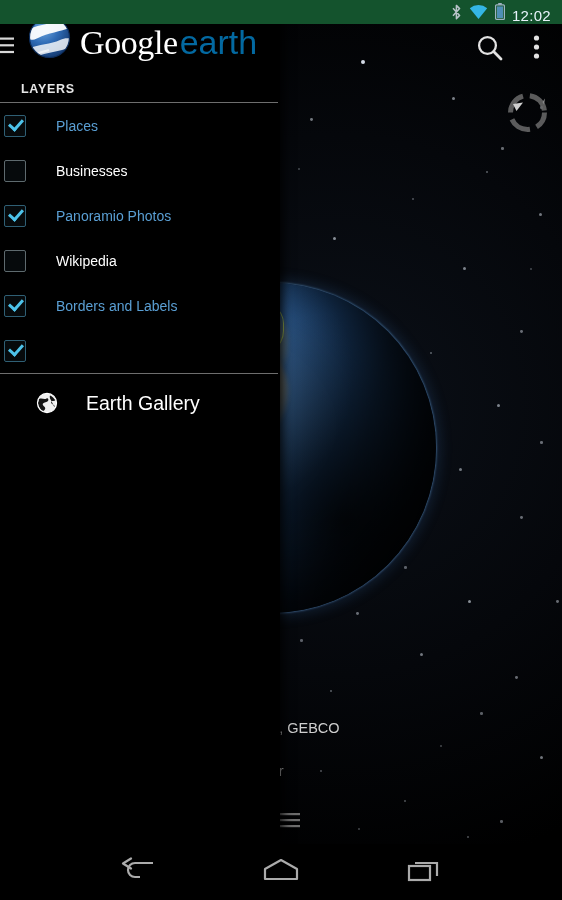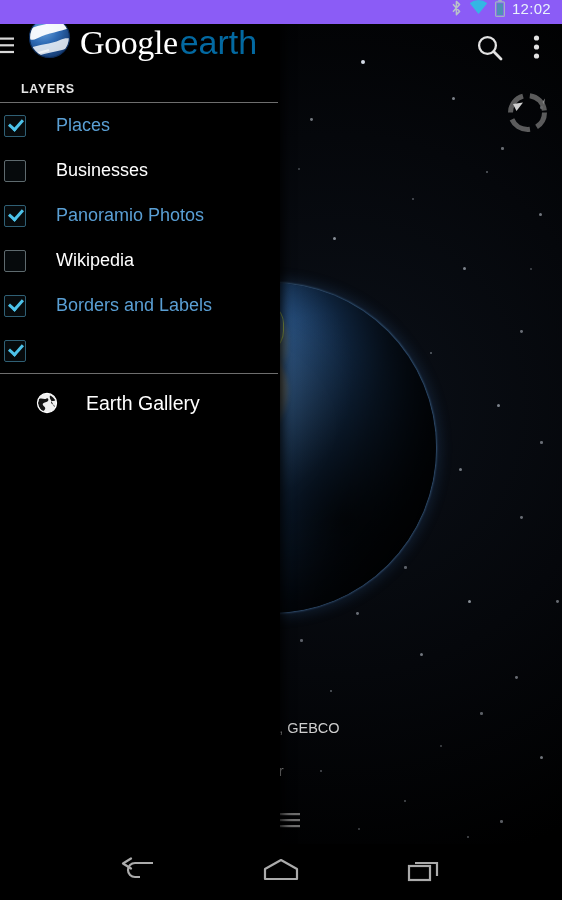--- a/index.html
+++ b/index.html
@@ -42,23 +42,23 @@
     border-radius:48% 52% 44% 56%; background:transparent;
   }
   .globe-terminator {
     position:absolute; inset:0; border-radius:50%;
     background:linear-gradient(105deg, rgba(0,0,0,0) 44%, rgba(0,0,0,.55) 72%, rgba(0,0,0,.88) 100%);
   }
 
   
   #status-bar {
     position:absolute; left:0; top:0; width:562px; height:24px;
-    display:flex; align-items:flex-start; justify-content:flex-end;
+    display:flex; align-items:flex-end; justify-content:flex-end;
     gap:7px; padding-right:11px; z-index:40;
-    background:#8b5cf6;
+    background:#14532d;
   }
   #status-bar .sb-ico { display:block; }
   #status-clock { font-size:15px; color:#e8f3fb; letter-spacing:.3px; }
 
   
   #action-bar {
     position:absolute; left:280px; top:24px; width:282px; height:52px;
     display:flex; align-items:center; justify-content:flex-end;
     gap:28px; padding-right:22px; z-index:25;
   }
@@ -127,21 +127,21 @@
     border:1.5px solid #5e6a6e; border-radius:2px;
     background:#060a0c; position:relative;
   }
   .cb.on { border-color:#2f5f74; }
   .cb.on::after {
     content:""; position:absolute; left:4px; top:3px;
     width:11px; height:6px;
     border-left:3.2px solid #4ec3ea; border-bottom:3.2px solid #4ec3ea;
     transform:rotate(-48deg);
   }
-  .layer-label { margin-left:30px; font-size:18px; color:#ffffff; }
+  .layer-label { margin-left:30px; font-size:14px; color:#ffffff; }
   .layer-row.on .layer-label { color:#5a9fd4; }
 
   #more-maps-head { height:30px; display:flex; align-items:center; margin-top:4px; }
 
   #gallery-row { height:48px; display:flex; align-items:center; cursor:pointer; margin-top:5px;padding-left:28px; }
   #gallery-icon { width:22px; height:22px; margin-left:8px; flex:none; }
   #gallery-label { margin-left:28px; font-size:19.5px; color:#fff; }
 </style>
 </head>
 <body>

